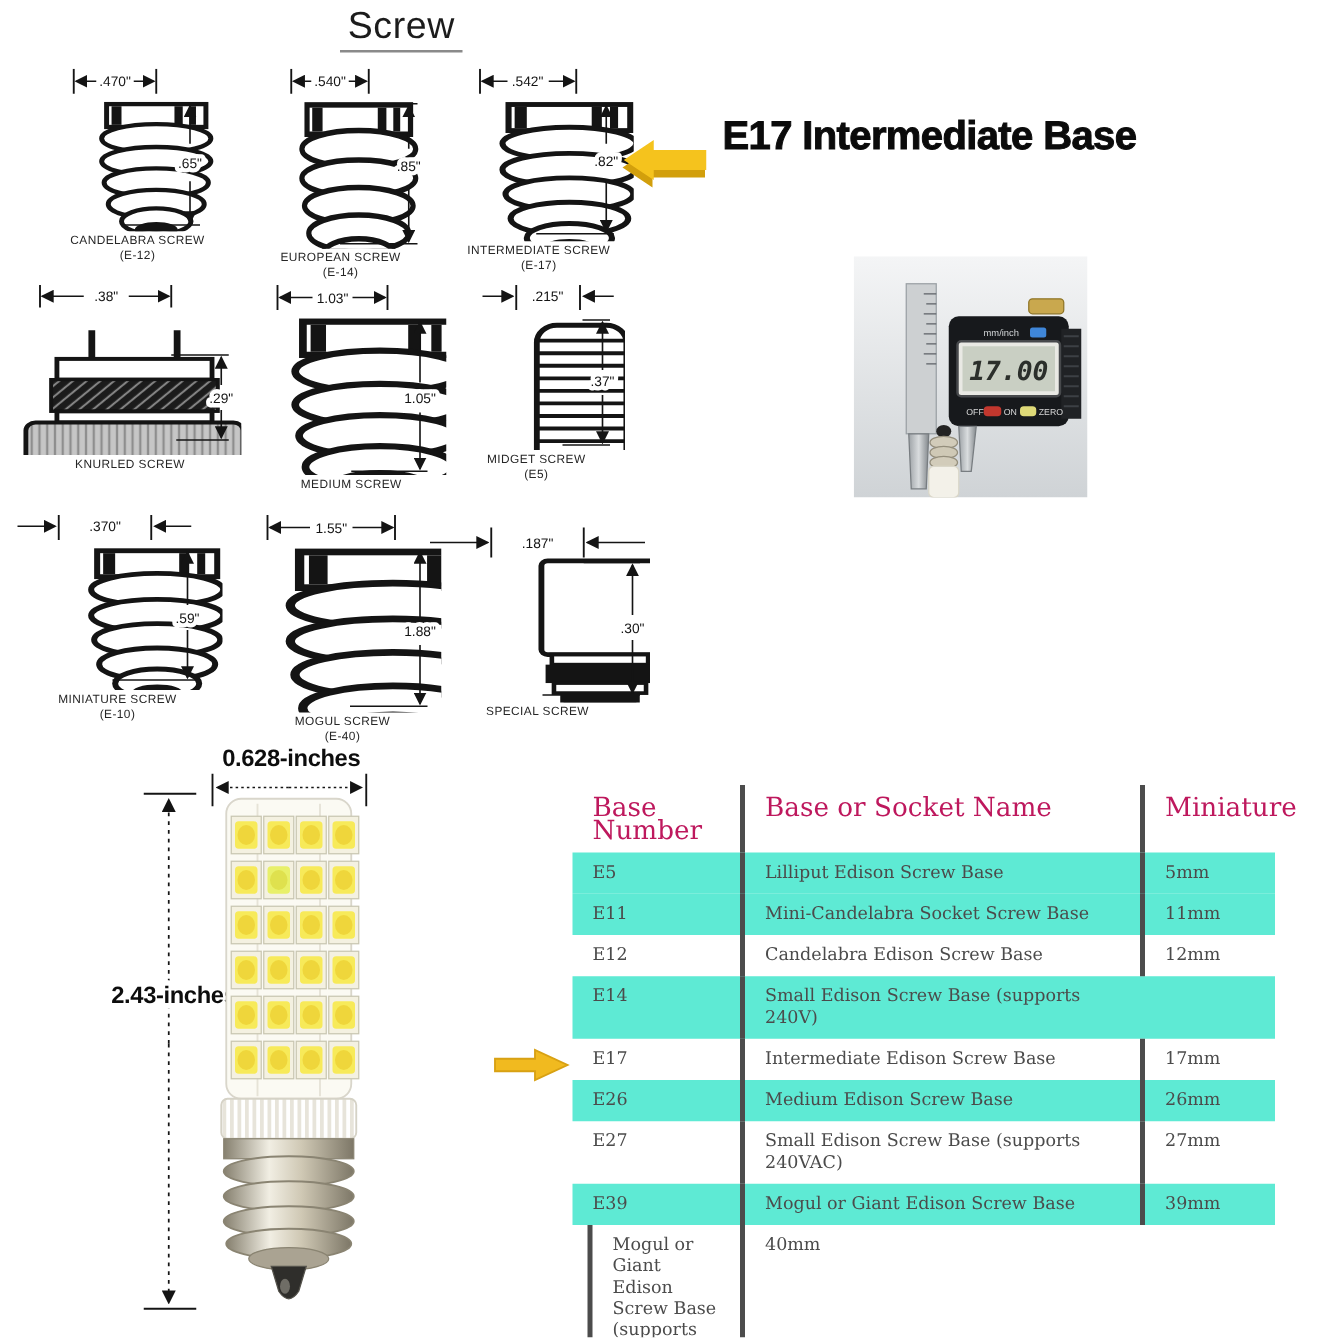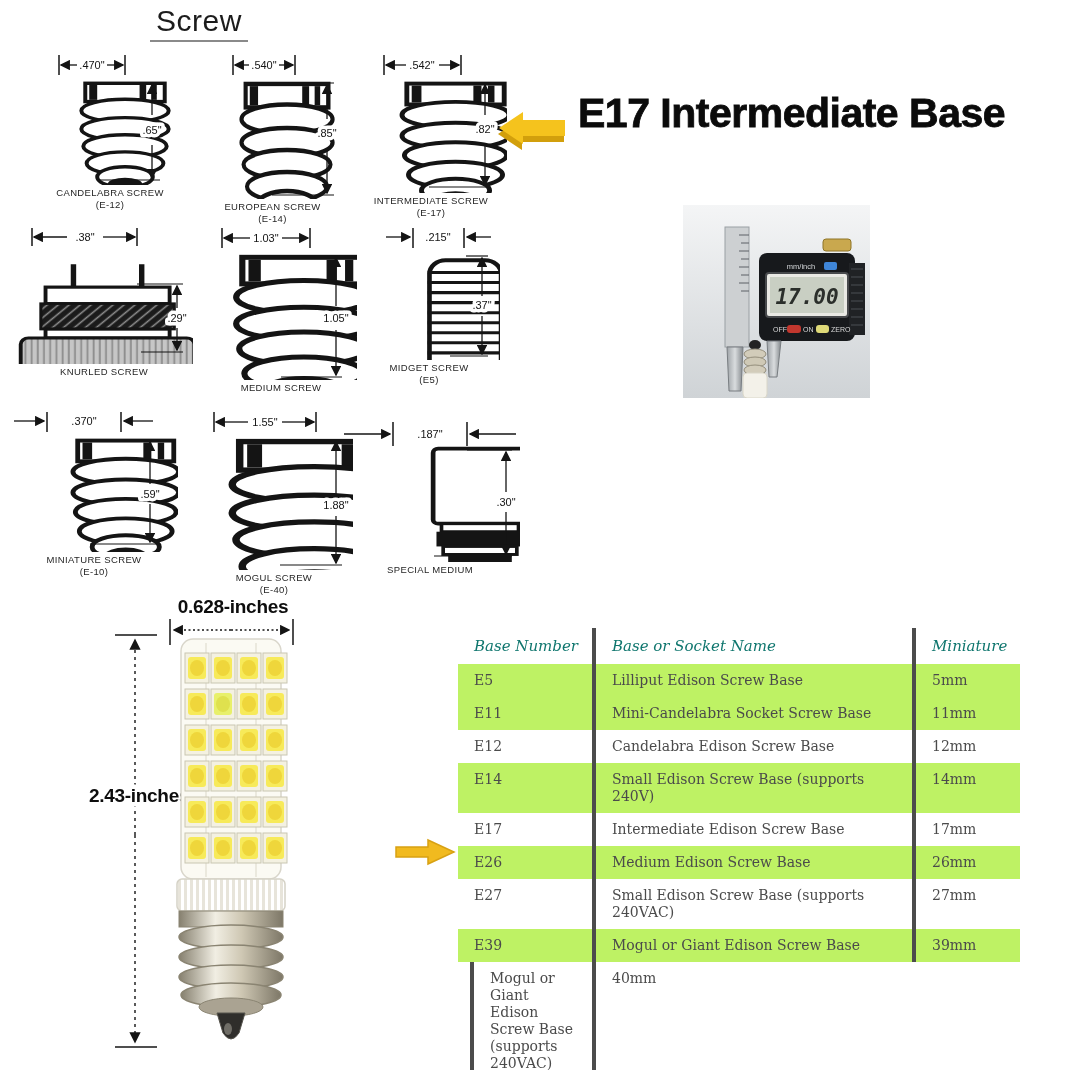--- a/index.html
+++ b/index.html
@@ -1,40 +1,40 @@
 <!DOCTYPE html>
 <html><head>
 <meta charset="utf-8">
 <style>
   html,body{margin:0;padding:0;background:#fff;}
   .page{position:relative;width:1070px;height:1070px;background:#fff;overflow:hidden;
         font-family:"Liberation Sans",sans-serif;color:#141414;}
   .abs{position:absolute;}
   
-  .title-wrap{left:150px;top:4px;width:220px;text-align:left;}
+  .title-wrap{left:150px;top:4px;width:220px;text-align:right;}
   .title{display:inline-block;font-size:30px;color:#1c1c1c;border-bottom:2px solid #8a8a8a;
          padding:0 6px 2px 6px;letter-spacing:.5px;}
   
   .cell{position:absolute;display:flex;flex-direction:column;align-items:center;}
   .cap{font-size:9.5px;line-height:12px;letter-spacing:.35px;color:#262626;text-align:center;margin-top:2px;white-space:nowrap;}
   svg .dim{font-size:11px;fill:#141414;font-family:"Liberation Sans",sans-serif;}
   svg .halo{paint-order:stroke;stroke:#fff;stroke-width:7px;stroke-linejoin:round;}
   svg .ln{stroke:#141414;fill:none;}
   
-  .heading{left:578px;top:90px;font-size:41px;font-weight:bold;letter-spacing:-.5px;color:#0b0b0b;
+  .heading{left:578px;top:90px;font-size:32px;font-weight:bold;letter-spacing:-.5px;color:#0b0b0b;
            -webkit-text-stroke:.8px #0b0b0b;white-space:nowrap;}
   
   .bigdim{font-size:19px;font-weight:bold;fill:#0d0d0d;font-family:"Liberation Sans",sans-serif;letter-spacing:-.3px;}
   
   .btable{left:458px;top:628px;width:562px;font-family:"DejaVu Serif","Liberation Serif",serif;color:#4b4b4b;}
   .thead,.trow{display:grid;grid-template-columns:122px 320px 120px;}
-  .thead > div{font-style:italic;font-size:15px;color:#0f766e;padding:9px 0 9px 16px;line-height:18px;}
+  .thead > div{font-size:21px;color:#be185d;padding:9px 0 9px 16px;line-height:18px;}
   .trow > div{font-size:14px;padding:8px 6px 8px 16px;line-height:17px;}
   .col-b{border-left:4px solid #4c4c4c;margin-left:12px;}
-  .trow.shaded{background:#bef264;}
+  .trow.shaded{background:#5eead4;}
   .lcd{font-family:"DejaVu Sans Mono","Liberation Mono",monospace;font-weight:bold;font-style:italic;}
   .capl{font-family:"Liberation Sans",sans-serif;}
 </style>
 </head>
 <body>
 
 <div class="page">
 
   <svg width="0" height="0" style="position:absolute" aria-hidden="true">
     <defs>
@@ -295,21 +295,21 @@
       <line class="ln" x1="176" y1="22" x2="130" y2="22" stroke-width="1.3" marker-end="url(#arr)"></line>
       <text class="dim" x="90" y="26" text-anchor="middle">.187"</text>
       <use href="#sym-special" transform="translate(27.5,34) scale(1.25,1.0)"></use>
       <line class="ln" x1="127" y1="38" x2="172" y2="38" stroke-width="1.2"></line>
       <line class="ln" x1="166" y1="80" x2="166" y2="40" stroke-width="1.3" marker-end="url(#arr)"></line>
       <line class="ln" x1="166" y1="100" x2="166" y2="142" stroke-width="1.3" marker-end="url(#arr)"></line>
       <line class="ln" x1="94" y1="144" x2="172" y2="144" stroke-width="1.2"></line>
       <text class="dim halo" x="166" y="94" text-anchor="middle">.30"</text>
     </svg>
     <div class="cap">
-      <div>SPECIAL MEDIUM</div>
+      <div>SPECIAL SCREW</div>
         <div></div>
     </div>
   </div>
 
   <svg class="abs" style="left:495px;top:108px;" width="74" height="44" viewBox="0 0 74 44">
     <polygon points="4,23 28,7 28,15 70,15 70,31 28,31 28,39" fill="#D29F0C" transform="translate(-1,3)"></polygon>
     <polygon points="4,20 28,4 28,12 70,12 70,28 28,28 28,36" fill="#F5C31D"></polygon>
   </svg>
   <div class="abs heading">E17 Intermediate Base</div>
 
@@ -505,21 +505,20 @@
       <div class="col-b">11mm</div>
     </div>
         <div class="trow">
       <div>E12</div>
       <div class="col-b">Candelabra Edison Screw Base</div>
       <div class="col-b">12mm</div>
     </div>
         <div class="trow shaded">
       <div>E14</div>
       <div class="col-b">Small Edison Screw Base (supports 240V)</div>
-      <div class="col-b">14mm</div>
     </div>
         <div class="trow">
       <div>E17</div>
       <div class="col-b">Intermediate Edison Screw Base</div>
       <div class="col-b">17mm</div>
     </div>
         <div class="trow shaded">
       <div>E26</div>
       <div class="col-b">Medium Edison Screw Base</div>
       <div class="col-b">26mm</div>

